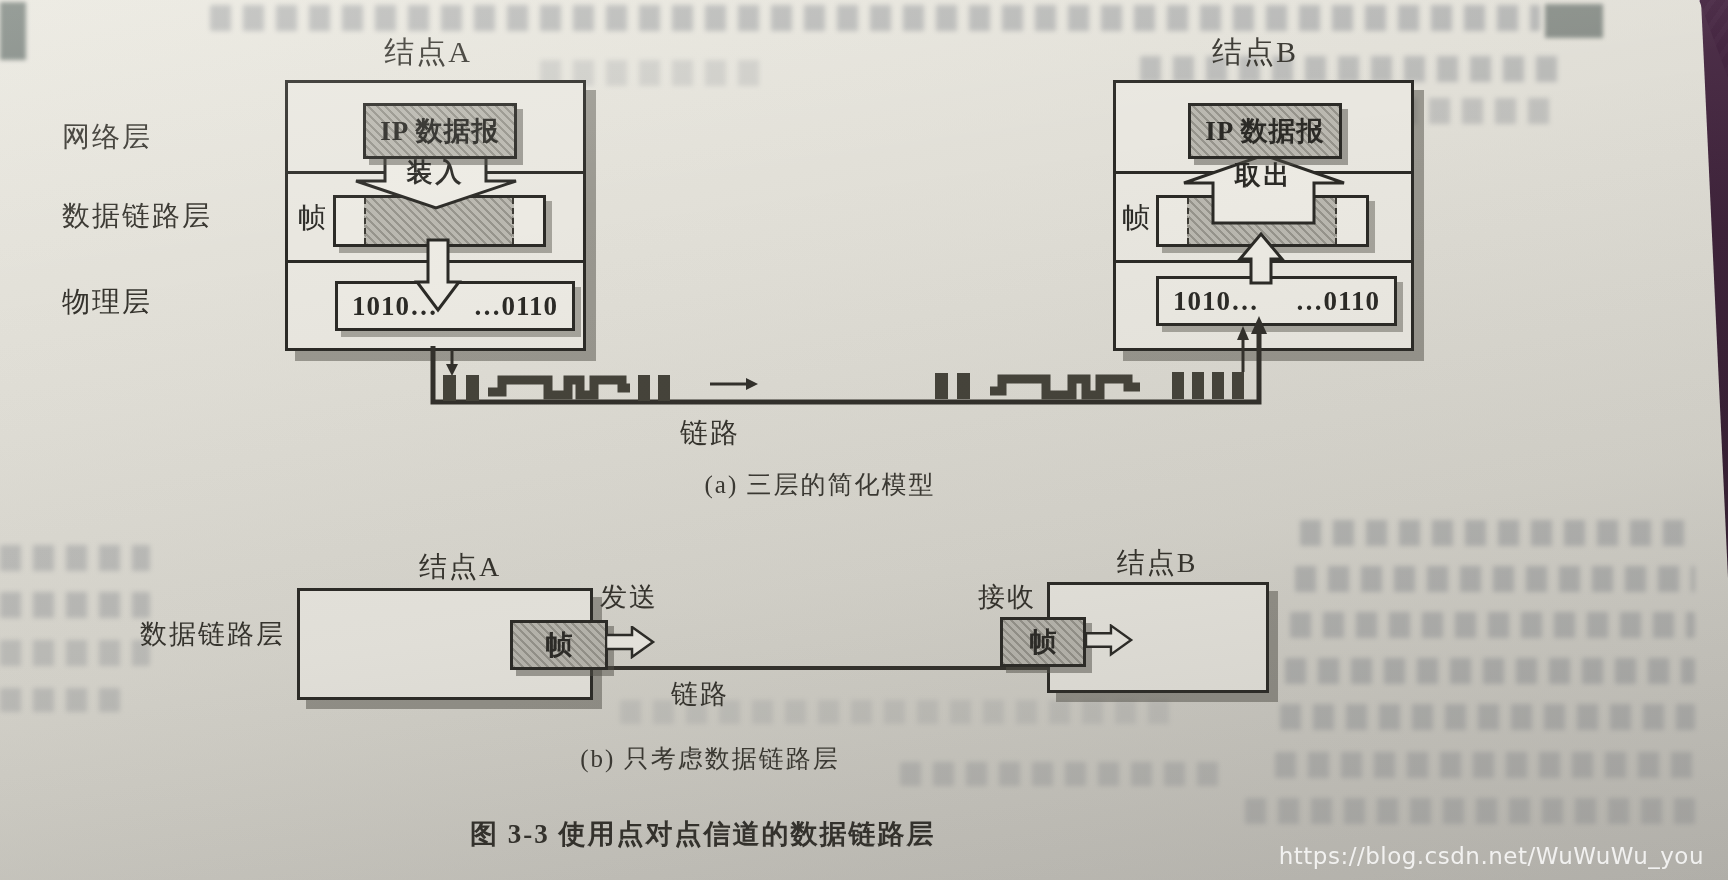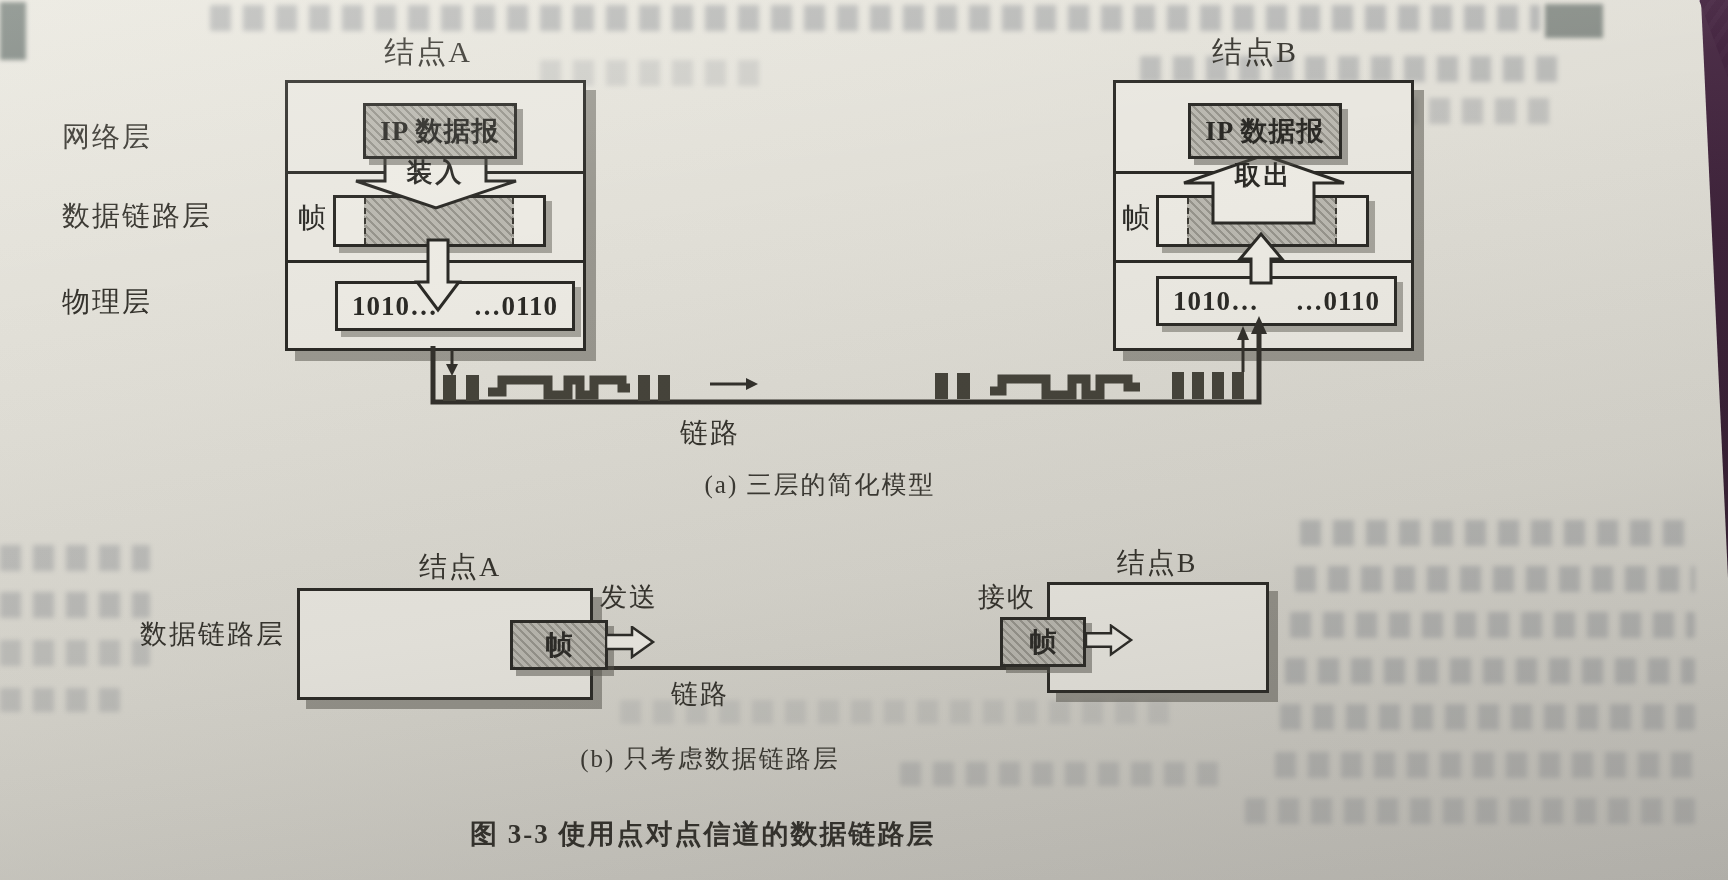--- a/index.html
+++ b/index.html
@@ -192,15 +192,16 @@
   <div class="abs lbl" style="left:978px;top:579px;font-size:27px;">接收</div>
   <svg class="abs" style="left:1086px;top:624px;z-index:3;" width="48" height="33" viewBox="0 0 50 33">
     <polygon points="0,9 26,9 26,1 47,16 26,31 26,23 0,23" fill="#edebe4" stroke="#2b2a26" stroke-width="2.5"></polygon>
   </svg>
 
   <div class="abs lbl ctr" style="left:655px;top:676px;width:90px;font-size:27px;">链路</div>
   <div class="abs caption ctr" style="left:530px;top:742px;width:360px;">(b) 只考虑数据链路层</div>
 
   <div class="abs caption" style="left:470px;top:816px;font-weight:bold;font-size:27px;color:#32302b;">图 3-3  使用点对点信道的数据链路层</div>
 
+  <div id="watermark">https://blog.csdn.net/WuWuWu_you</div>
 
   <div id="vignette"></div>
 </div>
 
 </body></html>

